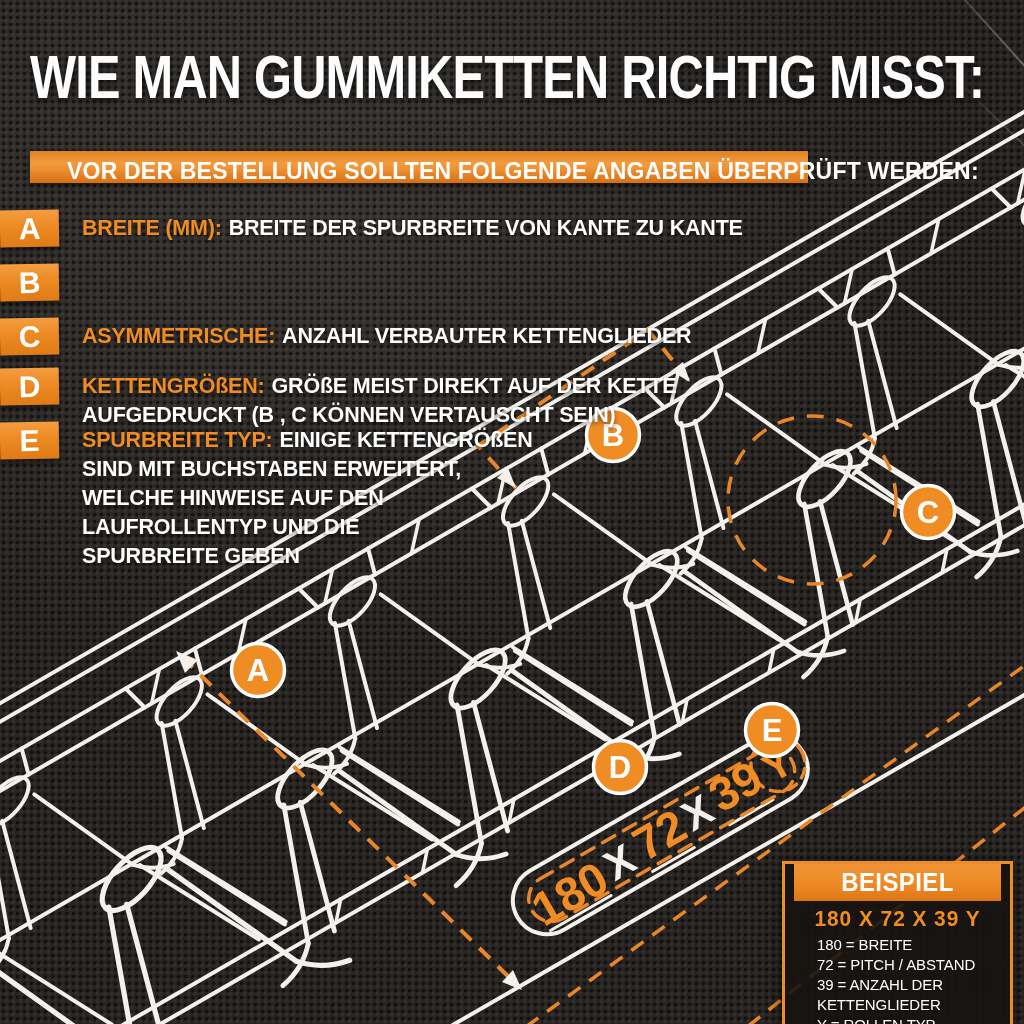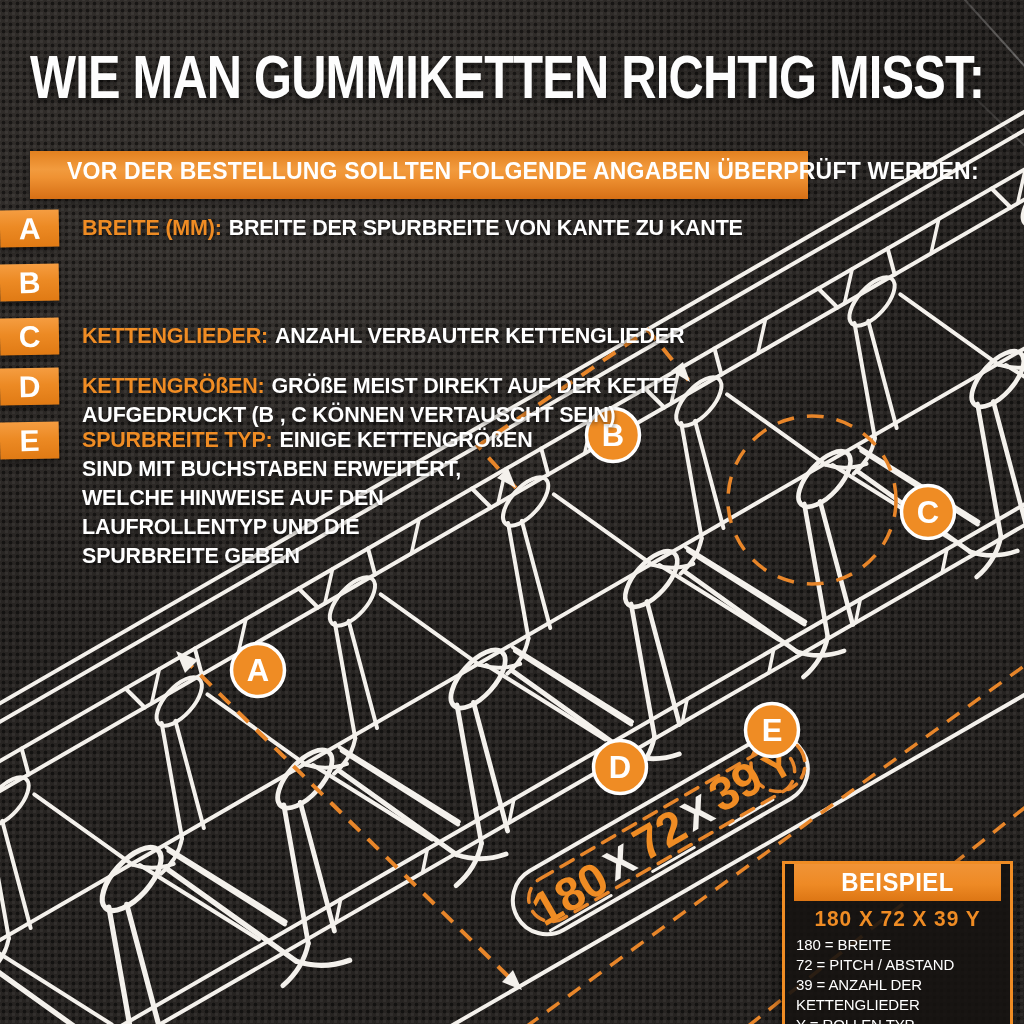--- a/index.html
+++ b/index.html
@@ -21,21 +21,21 @@
 
   svg.diagram{position:absolute;left:0;top:0;}
 
   .title{
     position:absolute;left:30px;top:42px;margin:0;color:#fdfdfd;
     font-size:61px;font-weight:bold;letter-spacing:-1px;white-space:nowrap;
     transform:scaleX(.80);transform-origin:left center;
     text-shadow:0 3px 8px rgba(0,0,0,.6);
   }
   .banner{
-    position:absolute;left:30px;top:151px;width:778px;height:48px;box-sizing:border-box;
+    position:absolute;left:30px;top:151px;width:778px;height:32px;box-sizing:border-box;
     background:linear-gradient(180deg,#e2801f 0%,#f29b3e 38%,#ef9233 55%,#d66f15 100%);
     color:#fff;font-size:23px;font-weight:bold;line-height:41px;
     padding-left:37px;letter-spacing:.2px;white-space:nowrap;
     box-shadow:0 3px 8px rgba(0,0,0,.45);
   }
   .badge{
     position:absolute;left:0;width:59px;height:37px;text-align:center;
     background:linear-gradient(180deg,#f59d41 0%,#ec8a24 45%,#e07a14 100%);
     color:#fff;font-weight:bold;font-size:30px;line-height:37px;
     transform:rotate(-1.2deg);box-shadow:0 3px 6px rgba(0,0,0,.5);
@@ -53,21 +53,21 @@
   .example .hdr{
     height:37px;line-height:37px;text-align:center;color:#fff;font-weight:bold;font-size:26px;
     background:linear-gradient(180deg,#f09336 0%,#ee8a25 55%,#dd7614 100%);
     letter-spacing:.5px;transform:scaleX(.92);
   }
   .example .size{
     color:#ef8c24;font-weight:bold;font-size:22px;text-align:center;
     letter-spacing:1px;margin:5px 0 3px 0;transform:scaleX(.95);
   }
   .example .ln{
-    color:#fff;font-size:15px;line-height:20px;padding:0 8px 0 11px;letter-spacing:-0.1px;
+    color:#fff;font-size:15px;line-height:20px;padding:0 8px 0 11px;letter-spacing:-0.1px;margin-left:21px;
   }
   .example .ln:last-child{padding-bottom:7px;}
 
   text.mark{font-family:"Liberation Sans",sans-serif;font-weight:bold;}
   text.circ{font-family:"Liberation Sans",sans-serif;font-weight:bold;font-size:31px;fill:#fff;text-anchor:middle;}
 </style>
 </head>
 <body>
 
 <div class="stage">
@@ -197,21 +197,21 @@
 
   <div class="badge" style="top:210px">A</div>
   <div class="item" style="top:214px">
     <span class="lbl">BREITE (MM):</span><span>BREITE DER SPURBREITE VON KANTE ZU KANTE</span>
   </div>
 
   <div class="badge" style="top:264px">B</div>
 
   <div class="badge" style="top:318px">C</div>
   <div class="item" style="top:322px">
-    <span class="lbl">KETTENGLIEDER:</span><span>ANZAHL VERBAUTER KETTENGLIEDER</span>
+    <span class="lbl">ASYMMETRISCHE:</span><span>ANZAHL VERBAUTER KETTENGLIEDER</span>
   </div>
 
   <div class="badge" style="top:368px">D</div>
   <div class="item" style="top:372px">
     <div><span class="lbl">KETTENGRÖßEN:</span><span>GRÖßE MEIST DIREKT AUF DER KETTE</span></div>
     <div>AUFGEDRUCKT (B , C KÖNNEN VERTAUSCHT SEIN)</div>
   </div>
 
   <div class="badge" style="top:422px">E</div>
   <div class="item" style="top:426px">

